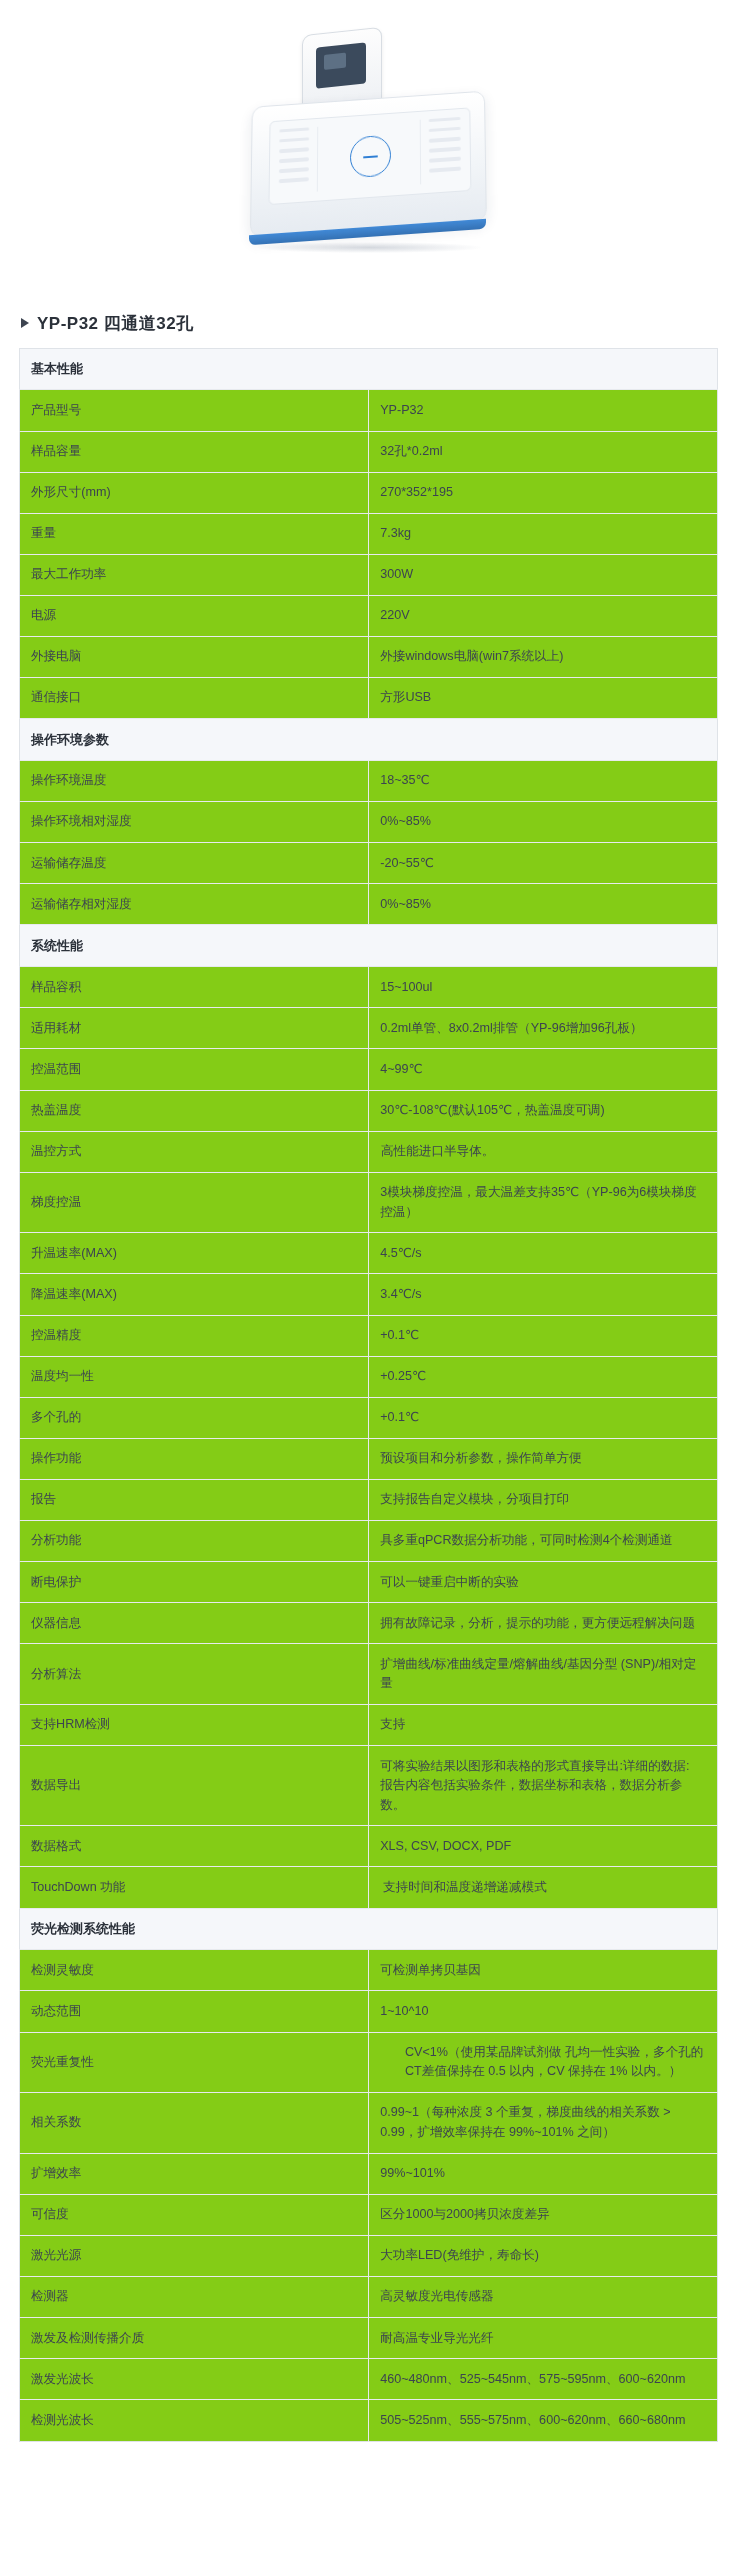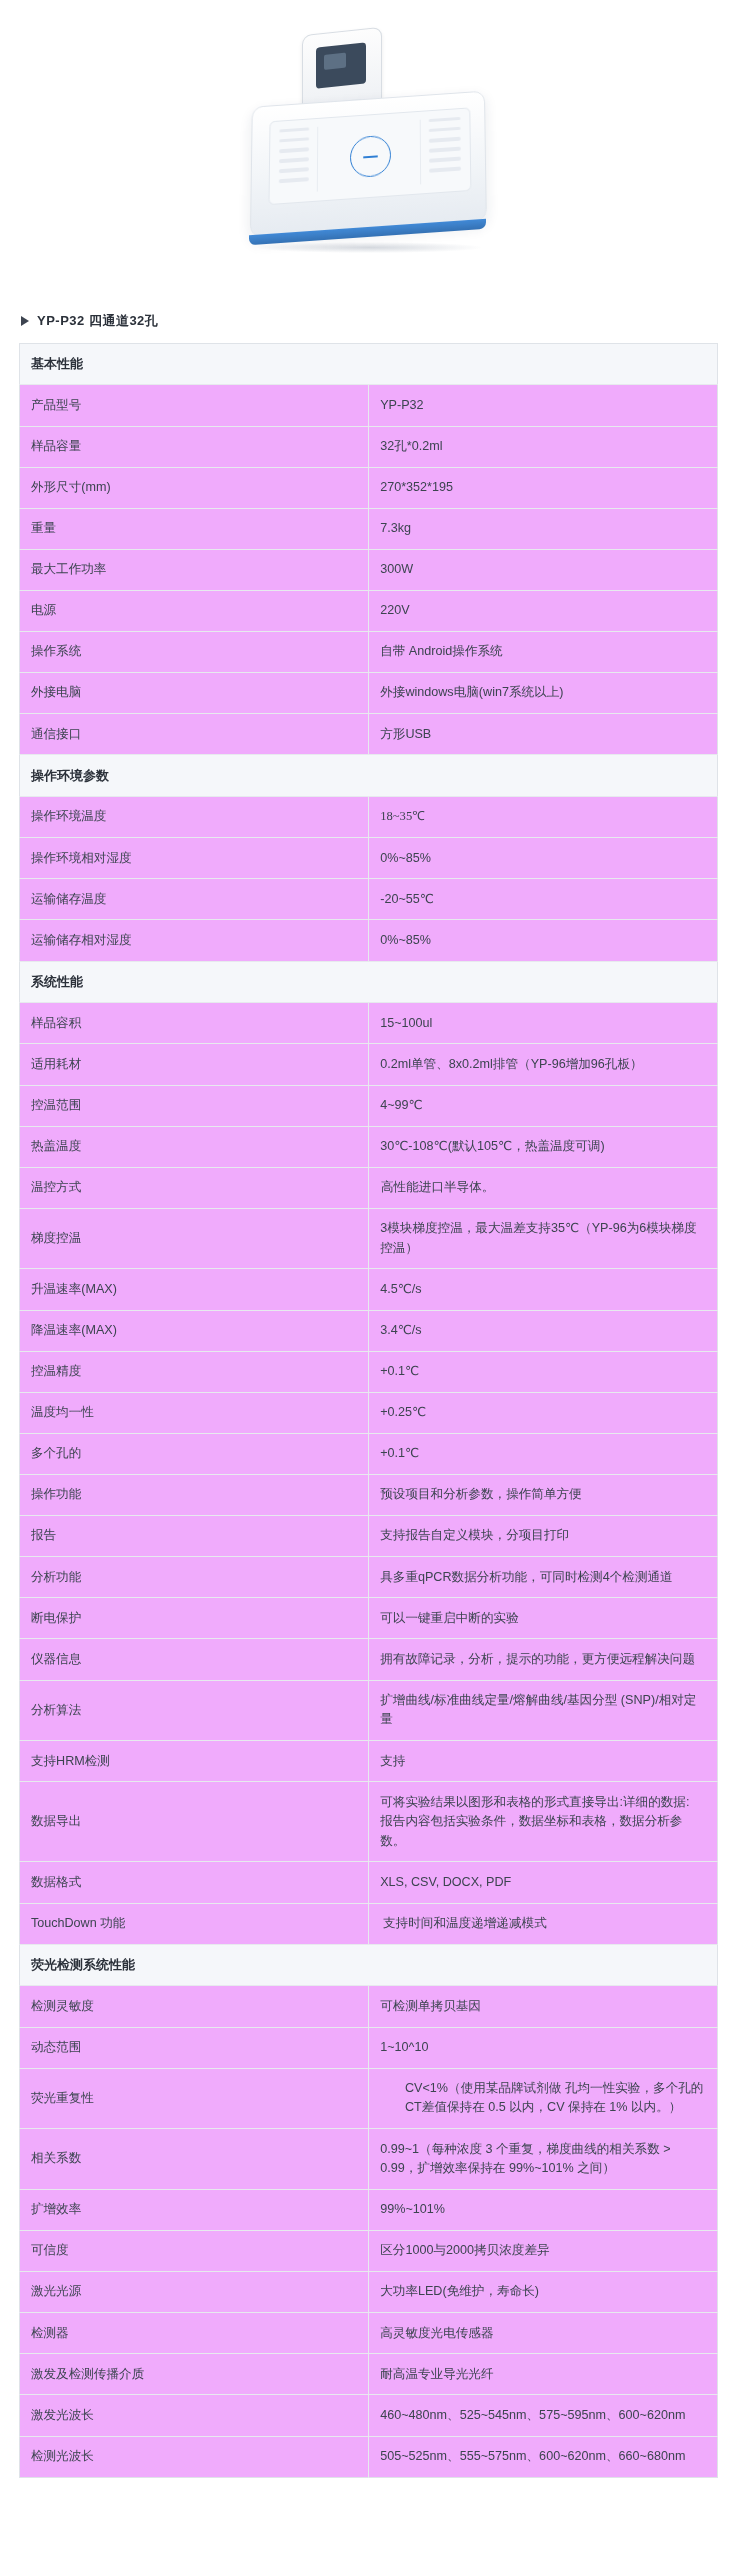--- a/index.html
+++ b/index.html
@@ -167,33 +167,33 @@
     margin: 3.7px 0 13px 1.9px;
   }
   .tri-icon {
     width: 0; height: 0;
     border-left: 8.4px solid #3d4450;
     border-top: 5.6px solid transparent;
     border-bottom: 5.6px solid transparent;
     margin-right: 8.4px;
   }
   .title-text {
-    font-size: 13px;
+    font-size: 17px;
     font-weight: bold;
     color: #2b313a;
     letter-spacing: 0.5px;
   }
 
   
   .spec-table {
     width: 100%;
     border: 0.9px solid #dfe3e8;
     border-collapse: collapse;
     table-layout: fixed;
-    background: #f0abfc;
+    background: #84cc16;
   }
   .spec-table td {
     border-top: 0.9px solid #e7eaee;
     padding: 10.3px 11.2px;
     font-size: 12.6px;
     line-height: 1.55;
     vertical-align: middle;
     color: #3c4450;
   }
   .spec-table tr:first-child td { border-top: none; }
@@ -276,37 +276,33 @@
         </tr>
         <tr>
           <td class="key">最大工作功率</td>
           <td class="val" style="white-space: pre-line;">300W</td>
         </tr>
         <tr>
           <td class="key">电源</td>
           <td class="val" style="white-space: pre-line;">220V</td>
         </tr>
         <tr>
-          <td class="key">操作系统</td>
-          <td class="val" style="white-space: pre-line;">自带 Android操作系统</td>
-        </tr>
-        <tr>
           <td class="key">外接电脑</td>
           <td class="val" style="white-space: pre-line;">外接windows电脑(win7系统以上)</td>
         </tr>
         <tr>
           <td class="key">通信接口</td>
           <td class="val" style="white-space: pre-line;">方形USB</td>
         </tr>
         <tr class="section">
           <td colspan="2">操作环境参数</td>
         </tr>
         <tr>
           <td class="key">操作环境温度</td>
-          <td class="val" style="white-space: pre-line; font-family: Liberation Serif, serif;">18~35℃</td>
+          <td class="val" style="white-space: pre-line;">18~35℃</td>
         </tr>
         <tr>
           <td class="key">操作环境相对湿度</td>
           <td class="val" style="white-space: pre-line;">0%~85%</td>
         </tr>
         <tr>
           <td class="key">运输储存温度</td>
           <td class="val" style="white-space: pre-line;">-20~55℃</td>
         </tr>
         <tr>

